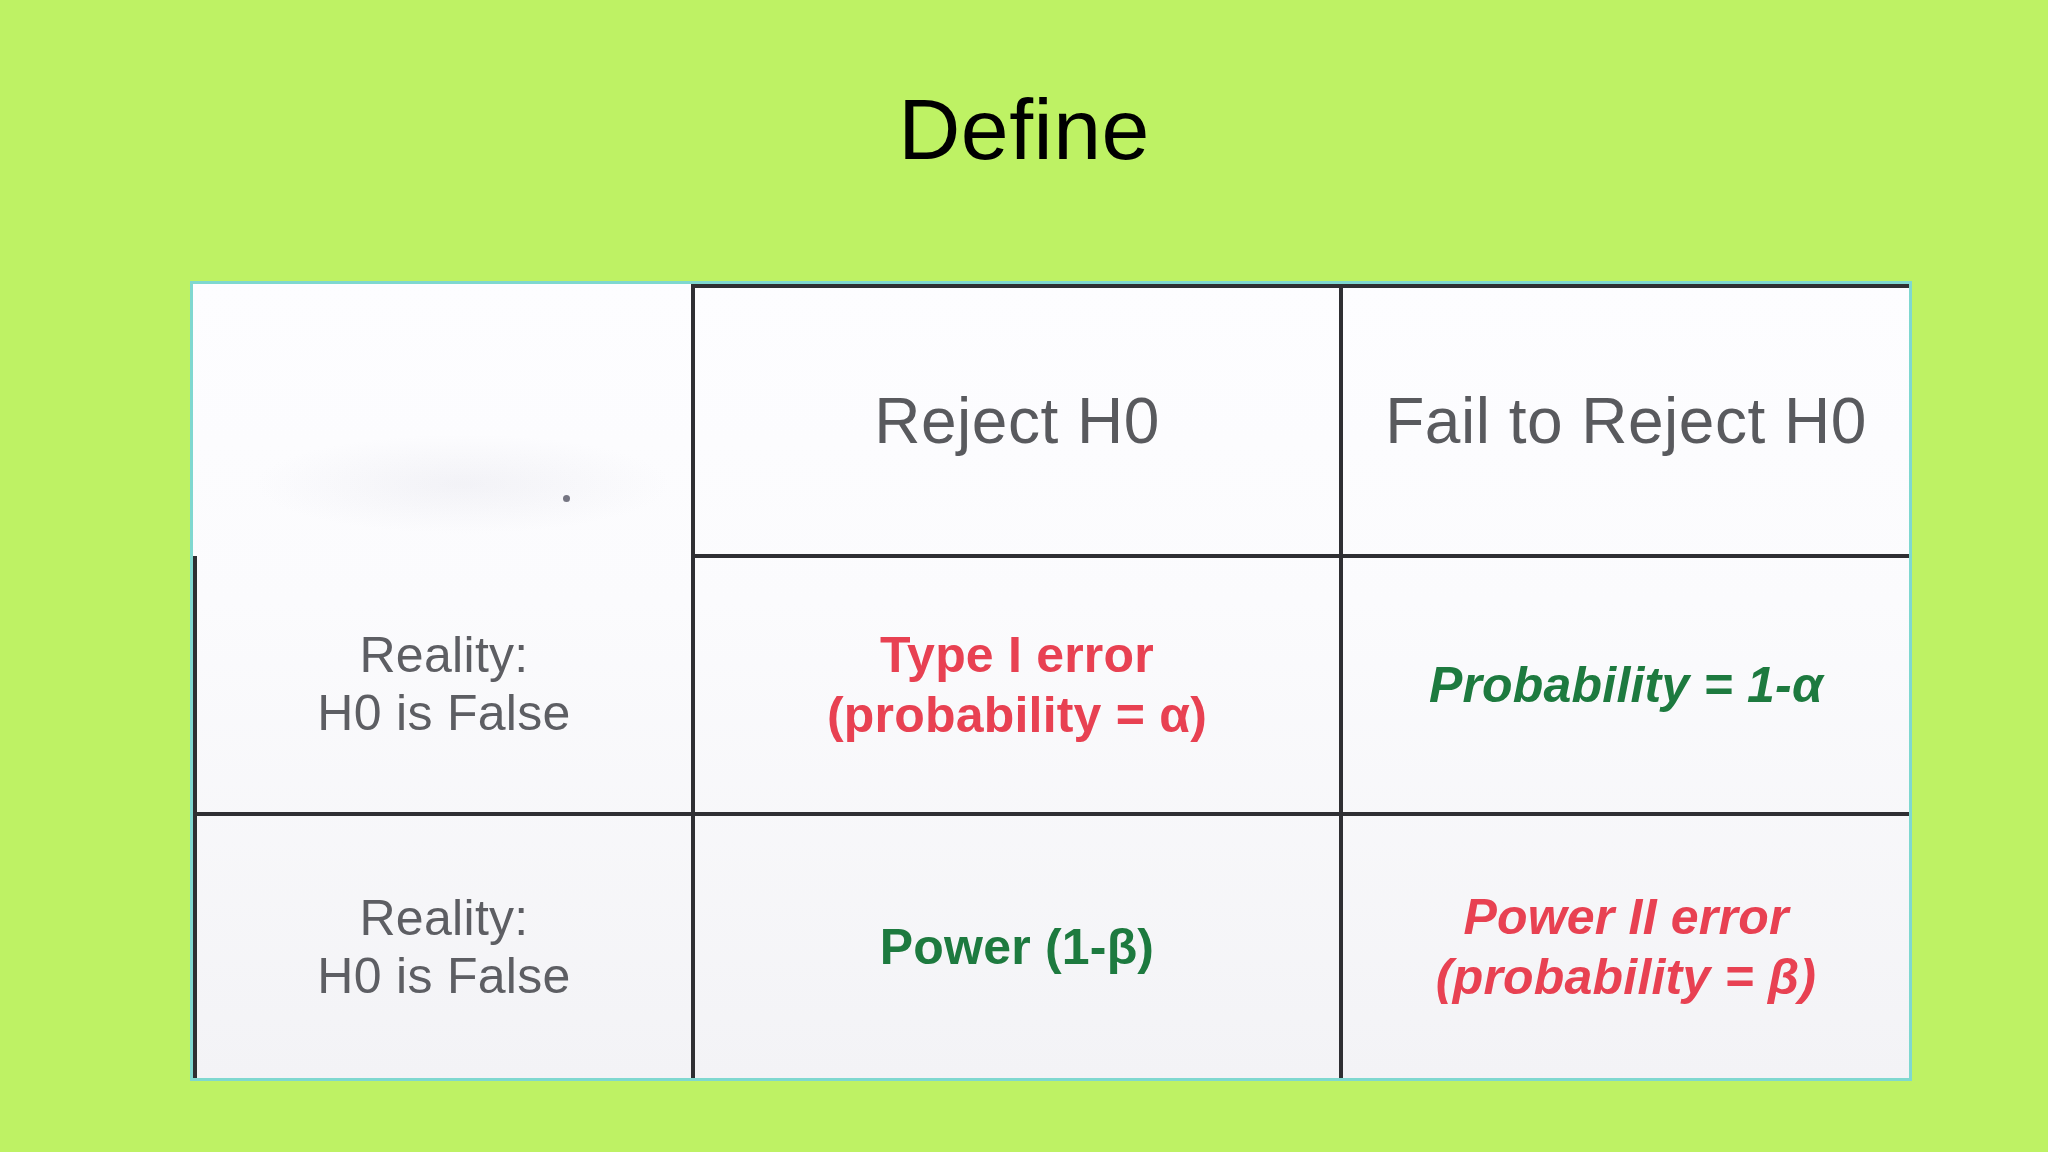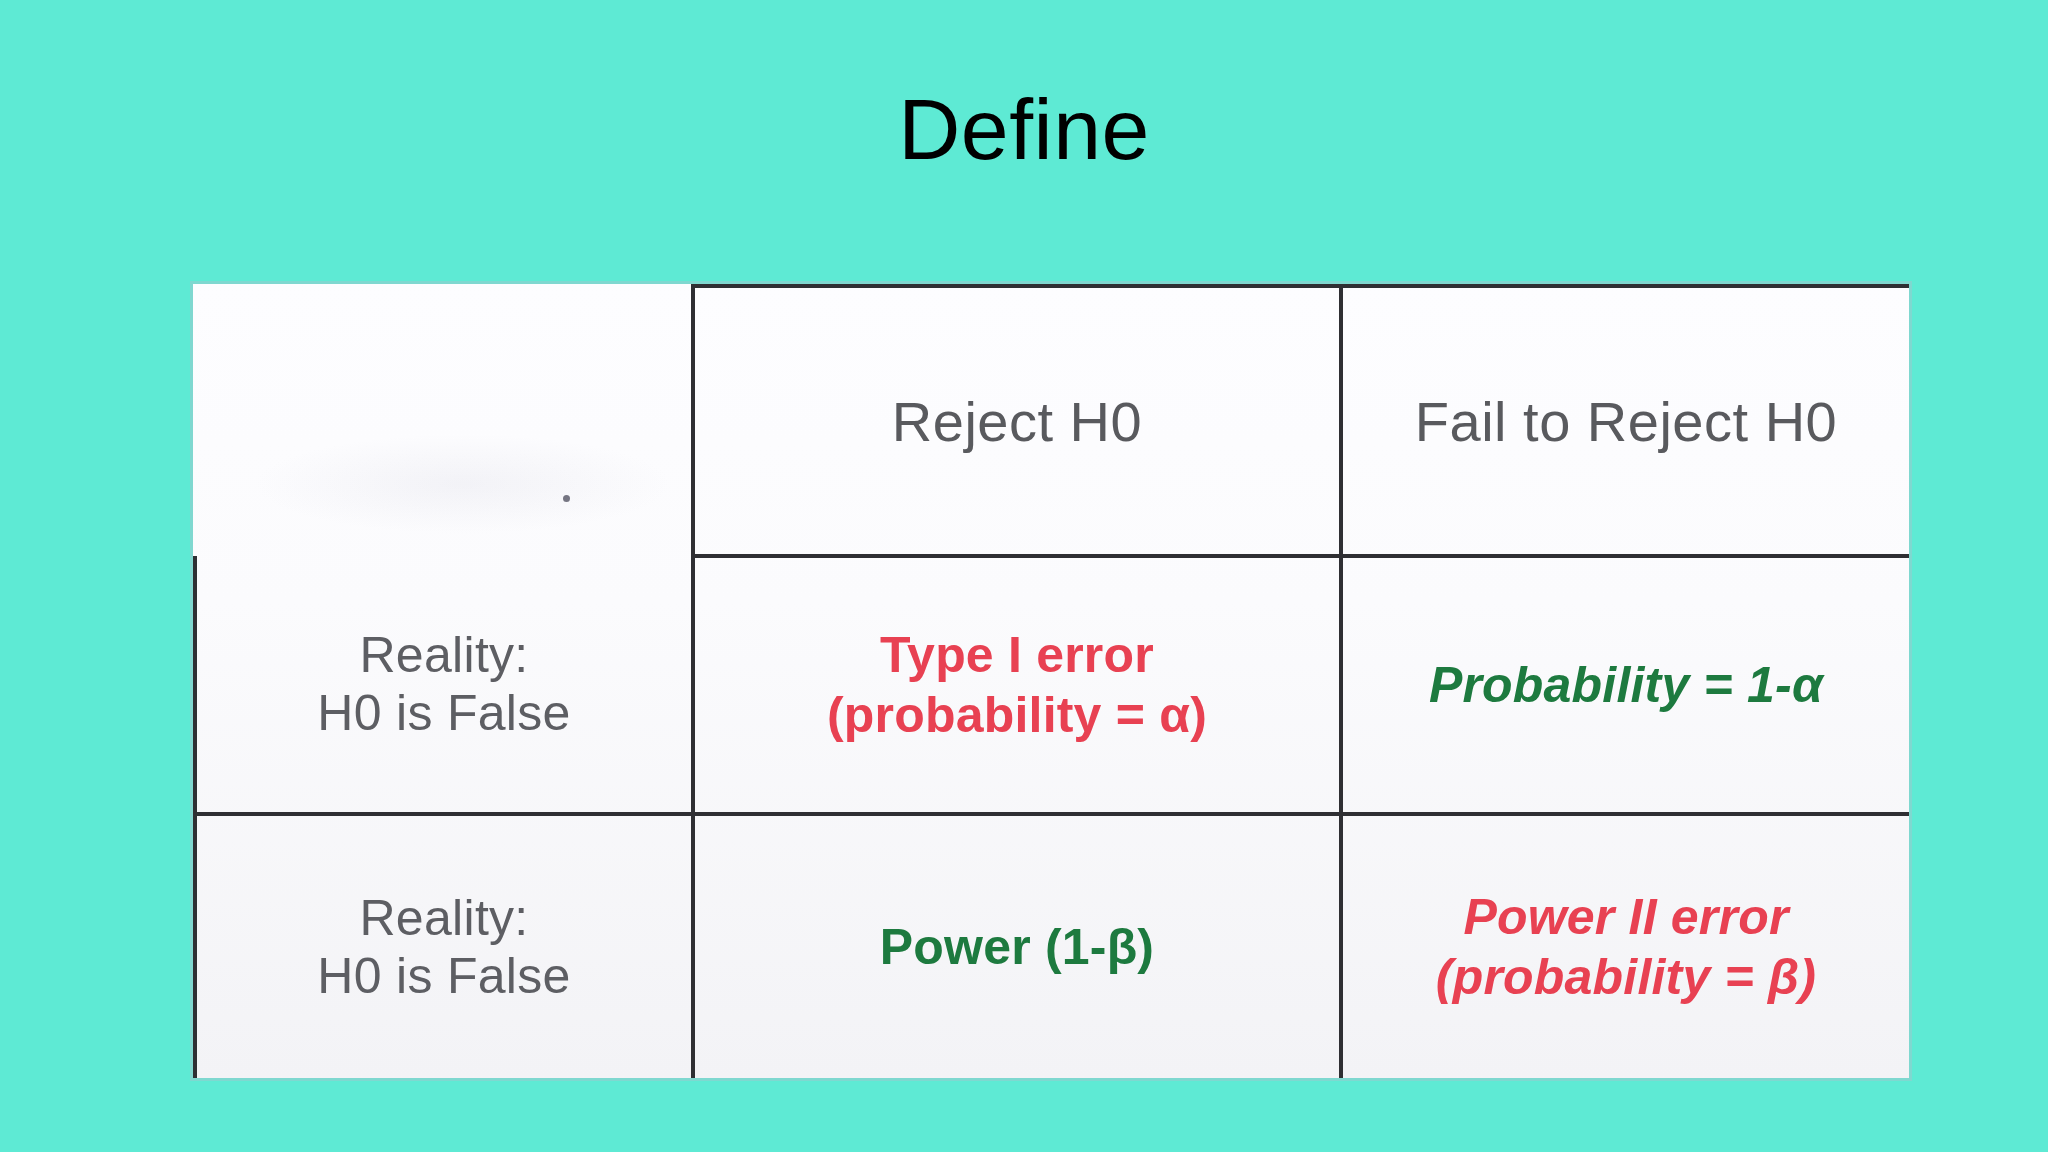--- a/index.html
+++ b/index.html
@@ -14,21 +14,21 @@
     overflow: hidden;
     position: relative;
   }
 
   
   .slide {
     position: absolute;
     left: 0; top: 0;
     width: 2048px;
     height: 1152px;
-    background: #5eead4;
+    background: #bef264;
   }
 
   
   .slide-title {
     position: absolute;
     left: 0;
     top: 82px;
     width: 2048px;
     text-align: center;
     font-size: 86px;
@@ -109,21 +109,21 @@
   .cell-body.first {
     border-left: 4px solid #2f2f33;
   }
   .cell-body.last {
     border-right: 4px solid #2f2f33;
     font-style: italic;
   }
 
   
   .head-text {
-    font-size: 56px;
+    font-size: 64px;
     font-weight: 400;
     color: #595a5e;
     font-family: "Liberation Sans", sans-serif;
     letter-spacing: 0.5px;
     white-space: nowrap;
   }
   .label-text {
     font-size: 50px;
     font-weight: 400;
     color: #5d5e63;

